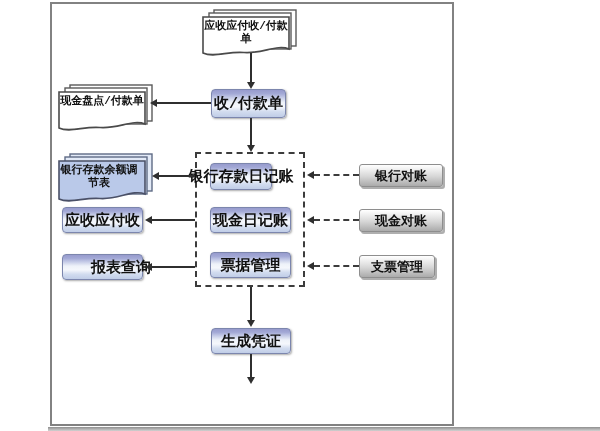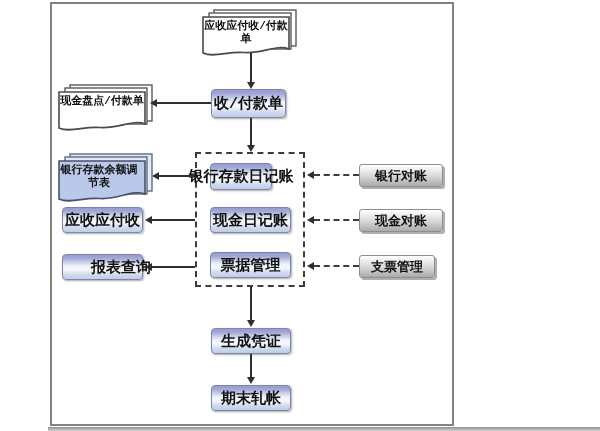--- a/index.html
+++ b/index.html
@@ -102,23 +102,20 @@
   </div>
 
   <div class="bbox" style="left:14px;top:254px;width:81px;height:26px;padding-left:37px;">
     <span>报表查询</span>
   </div>
 
   <div class="bbox" style="left:163px;top:328px;width:80px;height:26px;">
     <span>生成凭证</span>
   </div>
 
-  <div class="bbox" style="left:163px;top:385px;width:80px;height:26px;">
-    <span>期末轧帐</span>
-  </div>
 
   <div class="gbox" style="left:311px;top:164px;width:84px;height:23px;">
     <span>银行对账</span>
   </div>
 
   <div class="gbox" style="left:311px;top:209px;width:84px;height:23px;">
     <span>现金对账</span>
   </div>
 
   <div class="gbox" style="left:311px;top:255px;width:76px;height:23px;">

